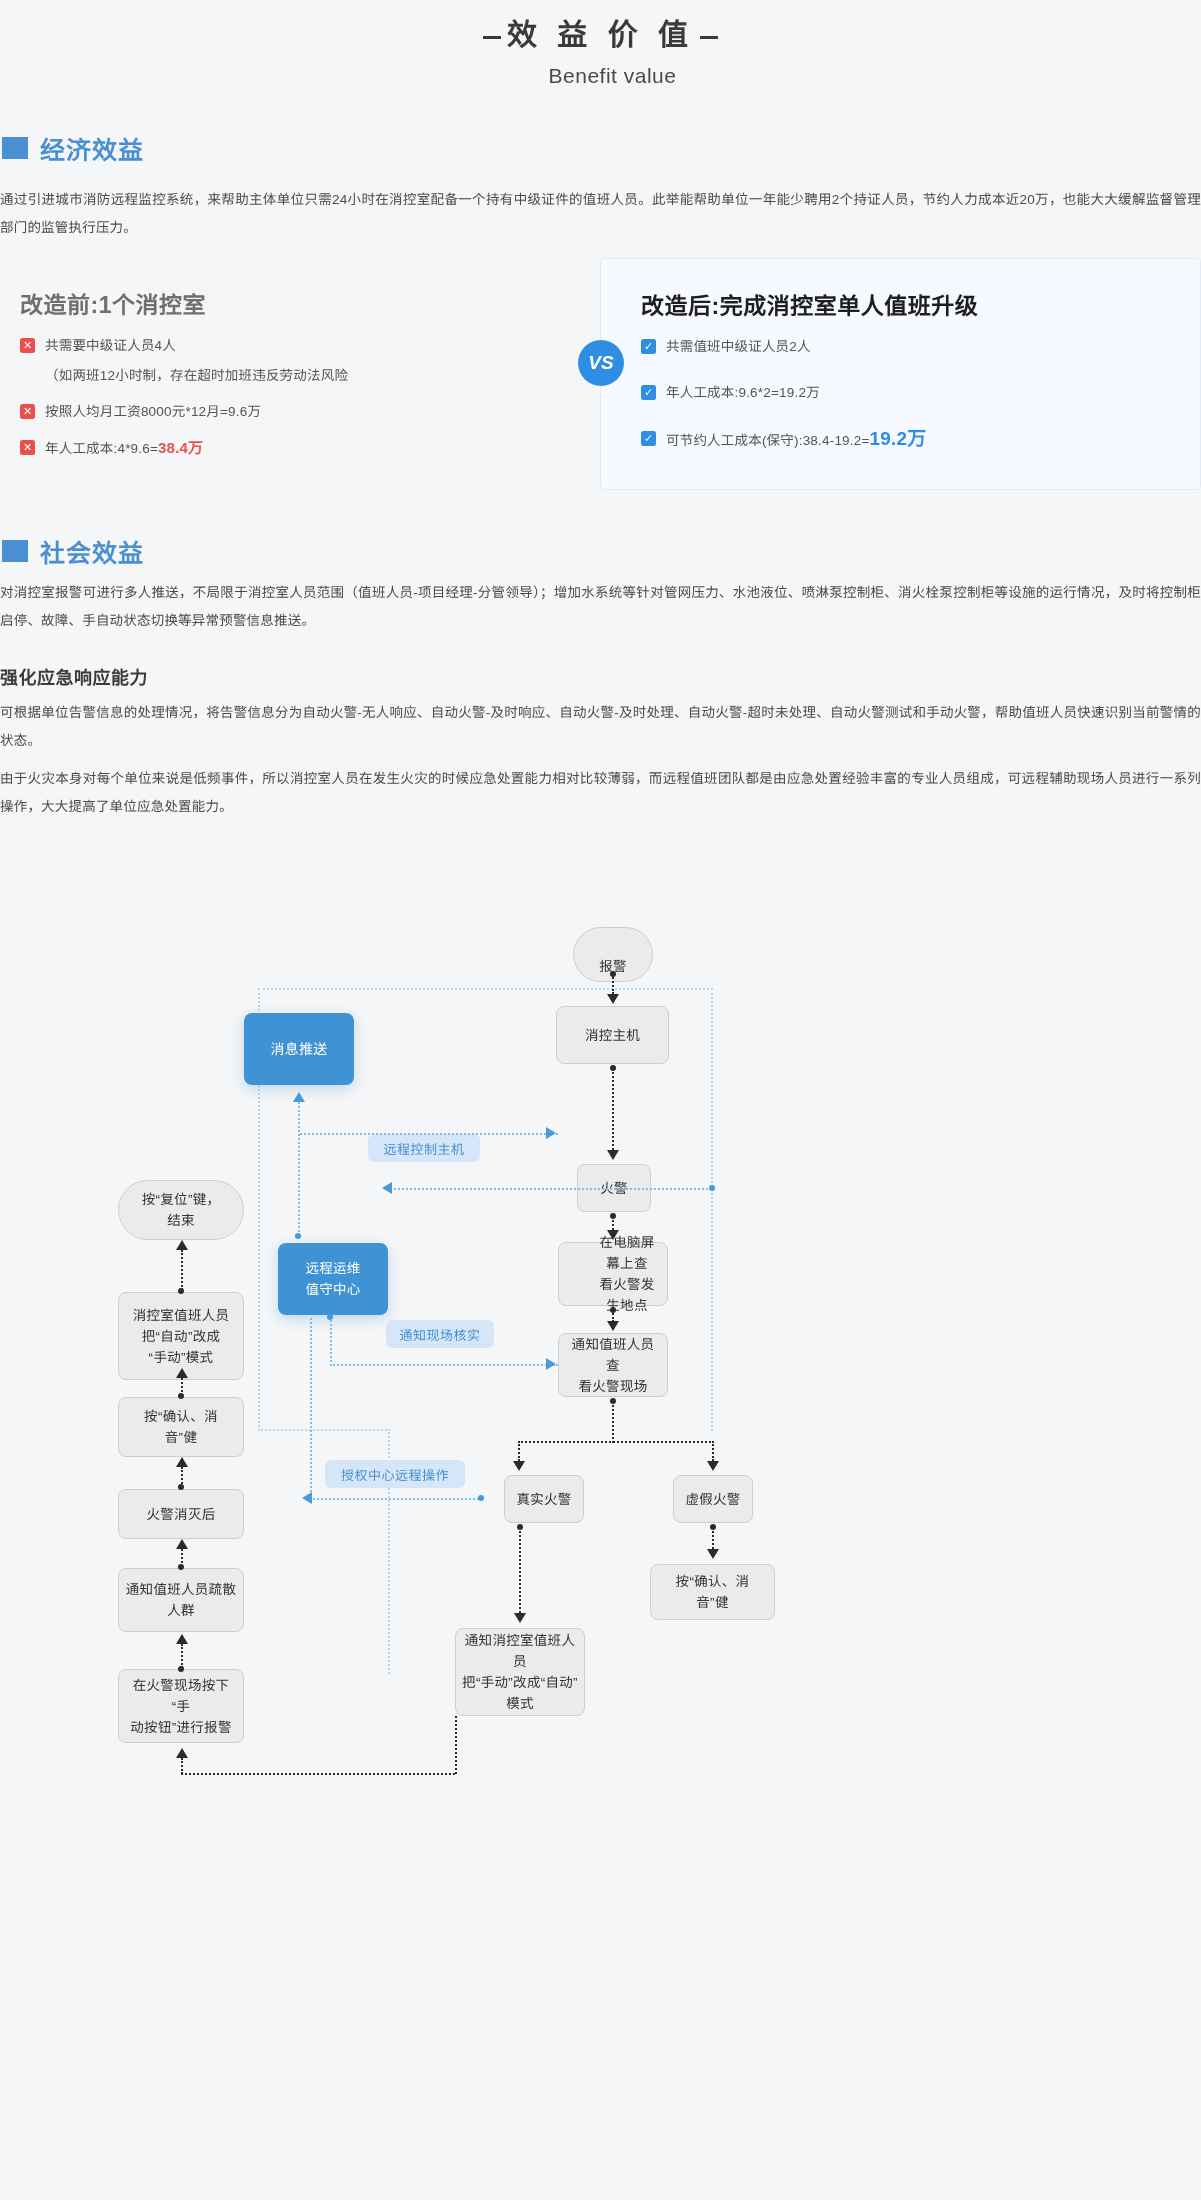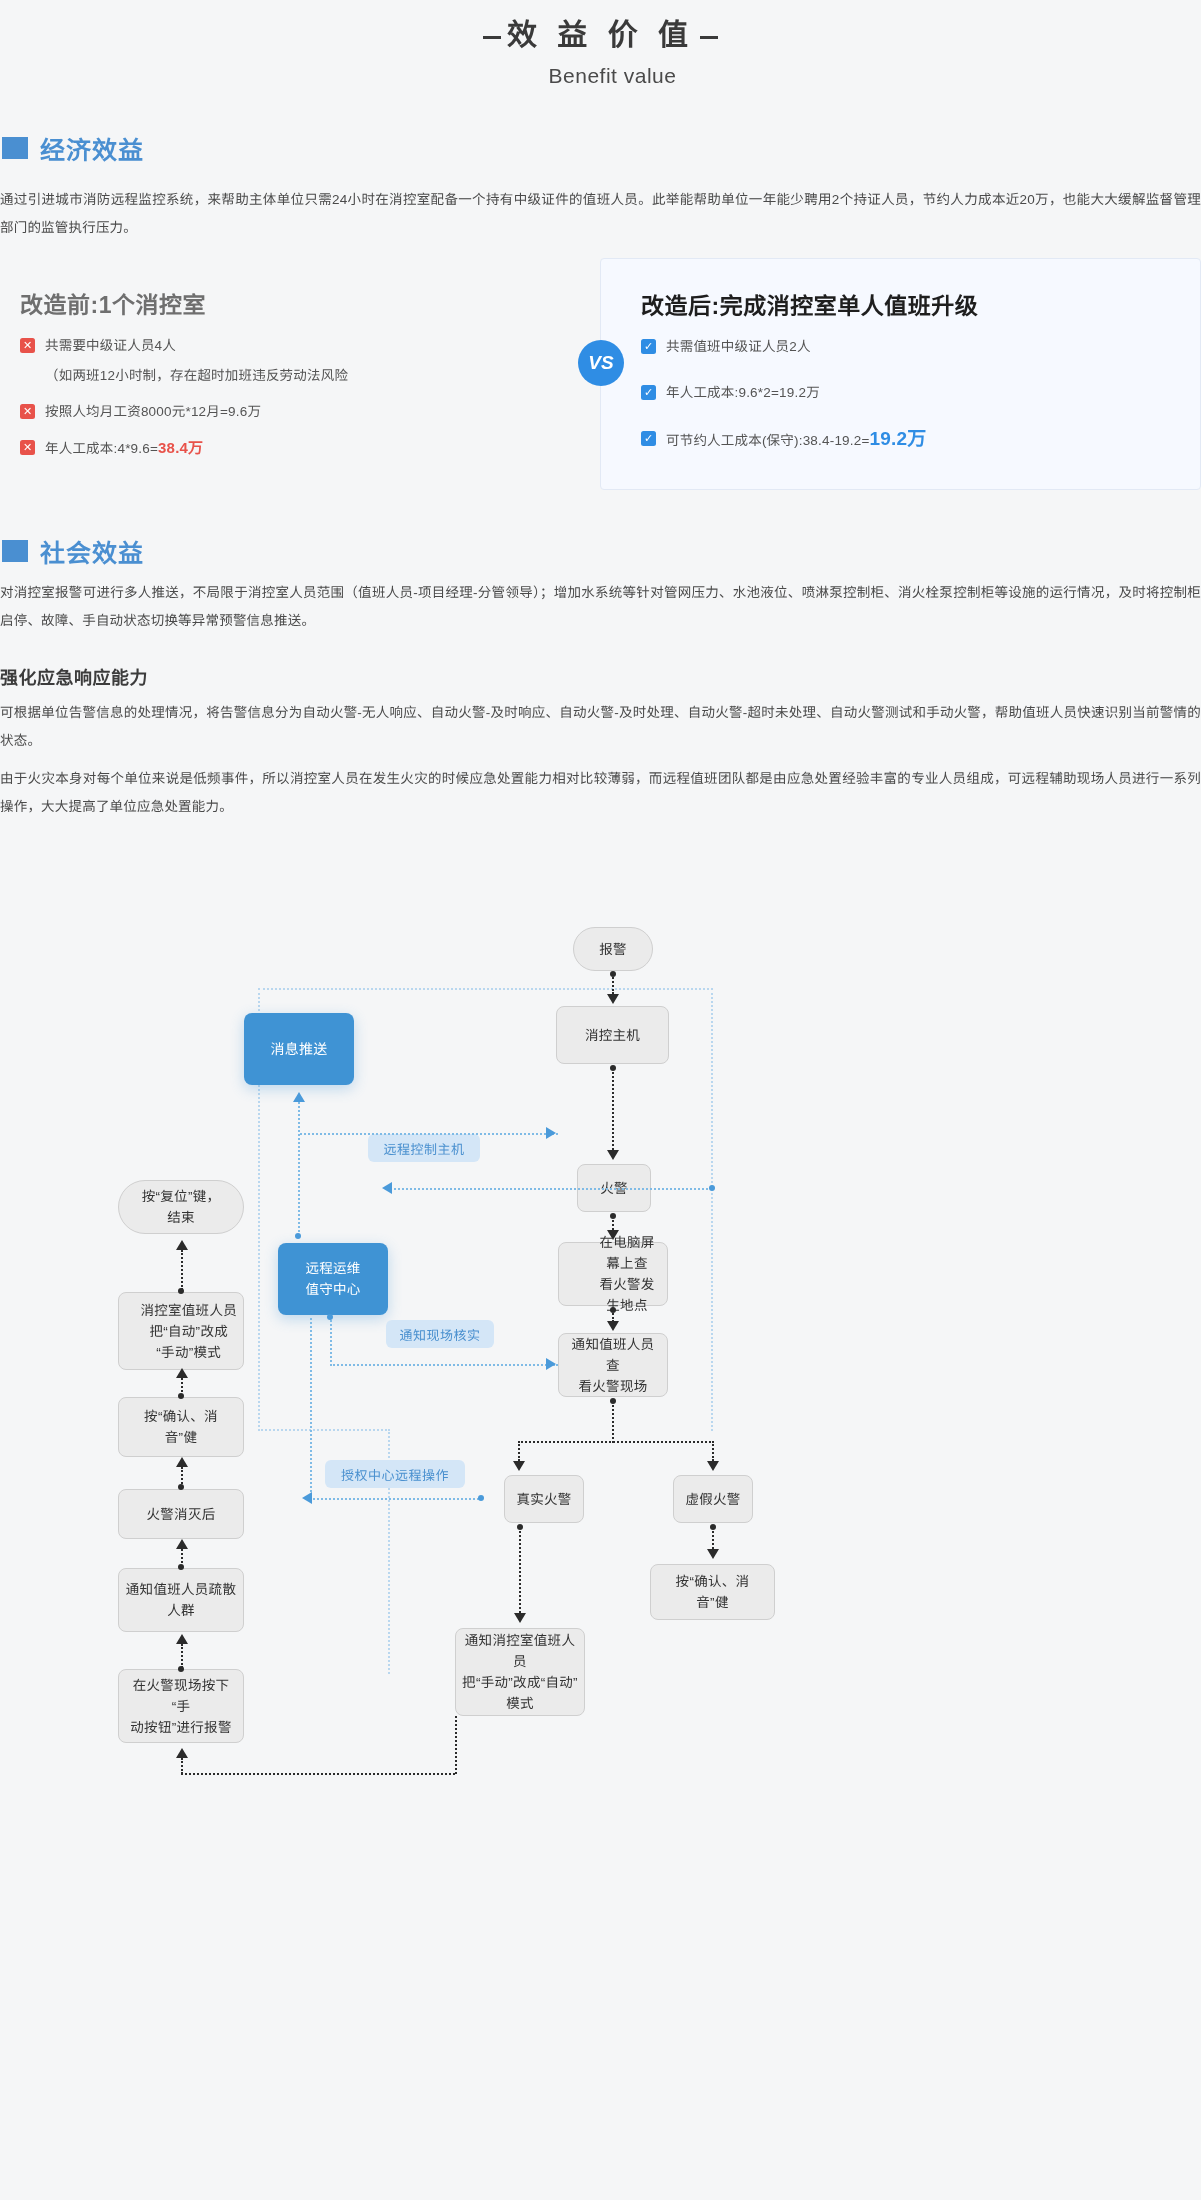--- a/index.html
+++ b/index.html
@@ -288,21 +288,21 @@
 
   <div class="node blue" style="left:244px; top:83px; width:110px; height:72px; font-size:14px;">
     <span>消息推送</span>
   </div>
 
   <div class="node blue" style="left:278px; top:313px; width:110px; height:72px; font-size:13.5px; white-space:pre-line; line-height:21px;">
     <span>远程运维
 值守中心</span>
   </div>
 
-  <div class="node pill" style="left:573px; top:-3px; width:80px; height:44px;">
+  <div class="node pill" style="left:573px; top:-3px; width:80px; height:55px;align-items:flex-end;">
     <span>报警</span>
   </div>
 
   <div class="node" style="left:556px; top:76px; width:113px; height:58px;">
     <span>消控主机</span>
   </div>
 
   <div class="node" style="left:577px; top:234px; width:74px; height:48px;">
     <span>火警</span>
   </div>
@@ -329,26 +329,26 @@
     <span>按“确认、消
 音”健</span>
   </div>
 
   <div class="node" style="left:455px; top:698px; width:130px; height:88px; white-space:pre-line;">
     <span>通知消控室值班人员
 把“手动”改成“自动”
 模式</span>
   </div>
 
-  <div class="node pill" style="left:118px; top:250px; width:126px; height:54px; white-space:pre-line;">
+  <div class="node pill" style="left:118px; top:250px; width:126px; height:60px; white-space:pre-line;">
     <span>按“复位”键，
 结束</span>
   </div>
 
-  <div class="node" style="left:118px; top:362px; width:126px; height:78px; white-space:pre-line;justify-content:flex-end;">
+  <div class="node" style="left:118px; top:362px; width:126px; height:88px; white-space:pre-line;">
     <span>消控室值班人员
 把“自动”改成
 “手动”模式</span>
   </div>
 
   <div class="node" style="left:118px; top:467px; width:126px; height:60px; white-space:pre-line;">
     <span>按“确认、消
 音”健</span>
   </div>
 

